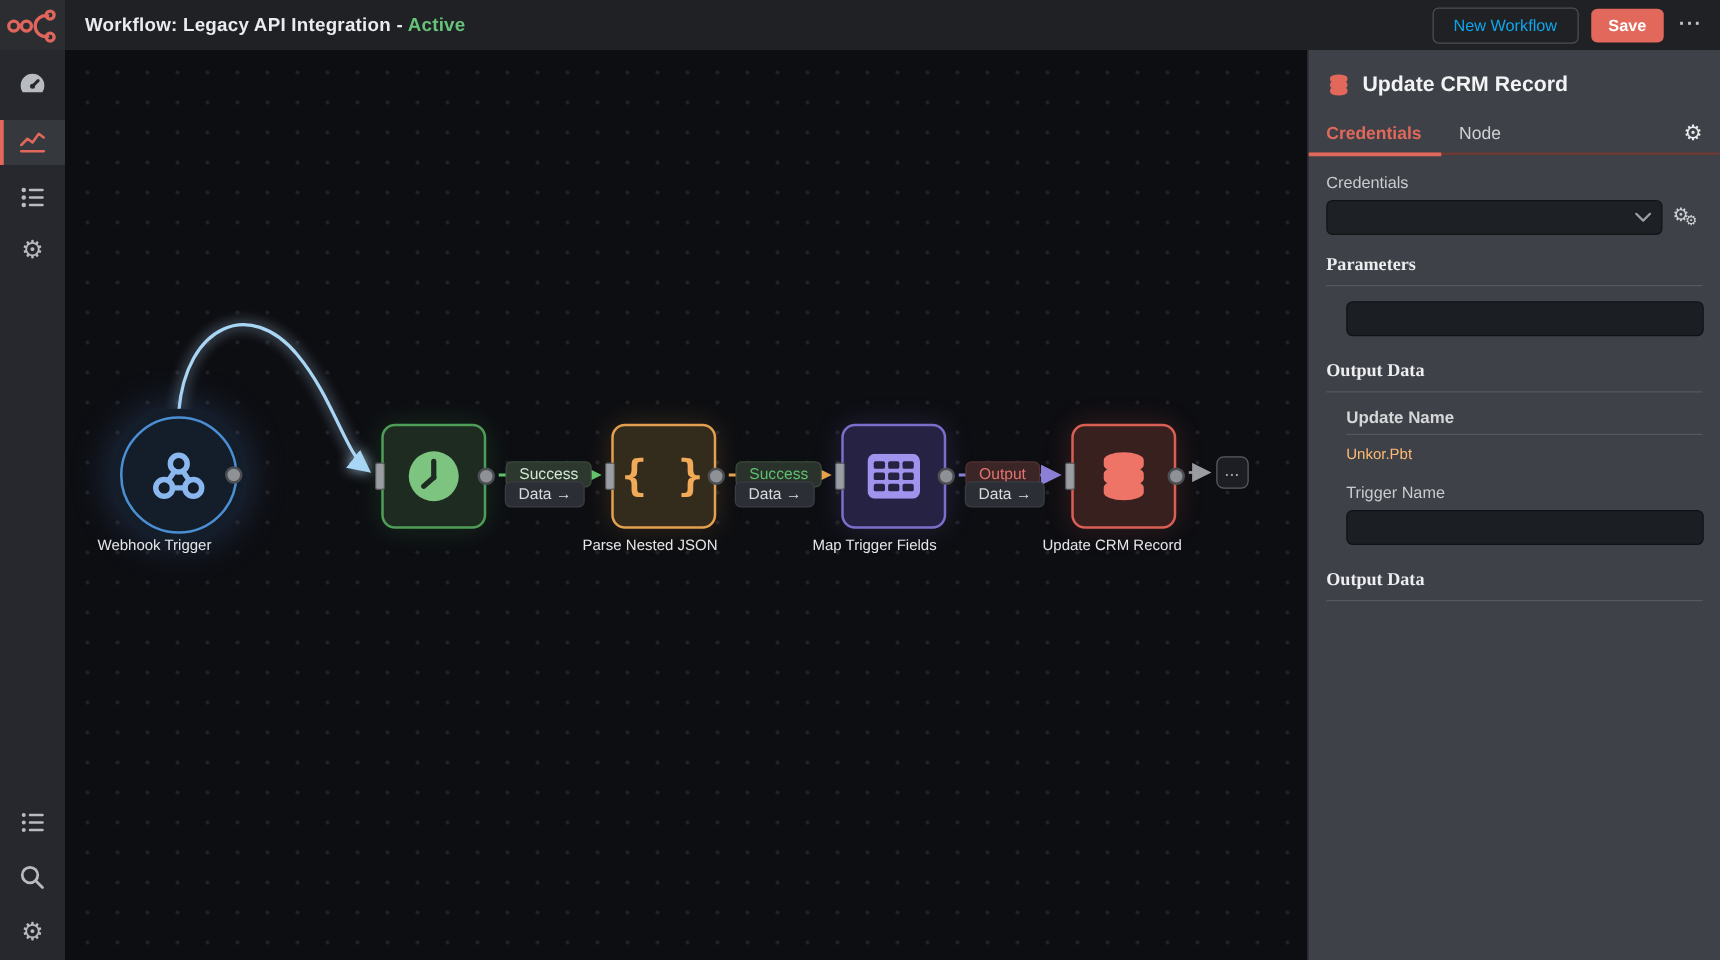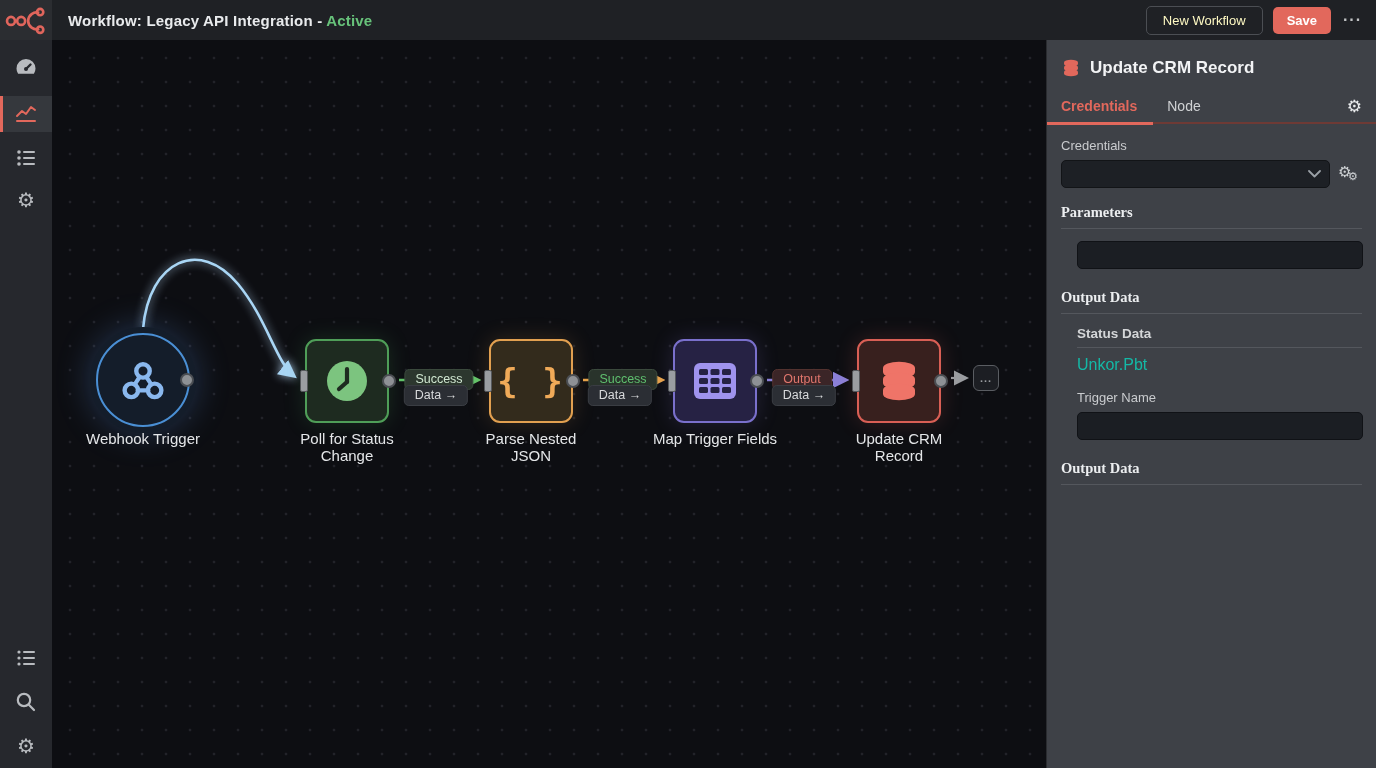--- a/index.html
+++ b/index.html
@@ -7,21 +7,21 @@
               font-family:"Liberation Sans", sans-serif; }
 
   
   .header { position:absolute; top:0; left:0; width:1376px; height:40px;
             background:#1f2125; display:flex; align-items:center; z-index:30; }
   .logo-box { width:52px; height:40px; background:#2b2d31; display:flex;
               align-items:center; justify-content:center; flex:0 0 52px; }
   .wf-title { margin-left:16px; font-size:15px; font-weight:600; color:#e9ebed; letter-spacing:.2px;text-align:center; }
   .wf-status { color:#67c27a; font-weight:600; }
   .header-spacer { flex:1; }
-  .btn-outline { border:1px solid #4b4e53; color:#fef9c3; background:transparent;
+  .btn-outline { border:1px solid #4b4e53; color:#0ea5e9; background:transparent;
                  font-size:13px; padding:6px 16px; border-radius:5px; cursor:pointer;
                  font-family:inherit; }
   .btn-save { background:#e2685c; color:#ffffff; border:none; font-size:13px; font-weight:600;
               padding:6px 14px; border-radius:5px; margin-left:10px; cursor:pointer; font-family:inherit; }
   .header-menu { color:#c0c2c4; font-size:16px; letter-spacing:1px; margin:0 14px 0 12px;
                  cursor:pointer; font-weight:700; }
 
   
   .sidebar { position:absolute; top:40px; left:0; width:52px; height:728px;
              background:#26282d; z-index:20; }
@@ -51,22 +51,22 @@
                  box-shadow:0 0 34px rgba(96,156,240,.28); }
   .node-circle .ring { position:absolute; inset:6px; border:2px solid #4a8fd4; border-radius:50%; }
   .node-circle .icon-wrap { position:absolute; inset:0; display:flex; align-items:center; justify-content:center; }
 
   .port-out { position:absolute; right:-9px; top:50%; margin-top:-7px; width:14px; height:14px;
               border-radius:50%; background:#8e9195; border:2px solid #4b4e53; cursor:pointer; }
   .port-in  { position:absolute; left:-7px; top:50%; margin-top:-11px; width:8px; height:22px;
               border-radius:2px; background:#9a9da1; border:1px solid #55585c; cursor:pointer; }
   .node-circle .port-out { right:2px; }
 
-  .node-label { position:absolute; width:130px; text-align:center; color:#e4e6e8;
-                font-size:15px; line-height:1.15; transform:translateX(-50%); }
+  .node-label { position:absolute; width:130px; text-align:left; color:#e4e6e8;
+                font-size:12px; line-height:1.15; transform:translateX(-50%); }
 
   .node-add { position:absolute; left:921px; top:325px; width:26px; height:26px;
               border-radius:6px; border:1.5px solid #5a5d62; background:#1c1e23;
               color:#9a9da1; font-size:11px; font-weight:700; letter-spacing:1px;
               display:flex; align-items:center; justify-content:center; cursor:pointer; }
 
   .edge-badge { position:absolute; transform:translateX(-50%); padding:2px 10px 3px;
                 border-radius:5px; font-size:12.5px; white-space:nowrap; }
   .badge-top    { top:329px; }
   .badge-bottom { top:345px; }
@@ -102,21 +102,21 @@
   .gears-ic .g2 { position:absolute; left:10px; top:7px; font-size:11px; }
 
   .section-h { font-size:14.5px; font-weight:700; color:#eceef0; margin-top:4px;font-family:Liberation Serif, serif; }
   .divider { height:1px; background:#54575d; margin:7px 0 12px; }
   .sub { margin-left:16px; }
   .text-input { width:286px; height:28px; background:#1b1e23; border:1px solid #101216;
                 border-radius:5px; margin-left:16px; margin-bottom:16px; color:#d8dadc;
                 font-family:inherit; font-size:13px; padding:0 8px; }
   .sub-label { font-size:13.5px; color:#d4d6d8; font-weight:600; margin-left:16px; }
   .sub-divider { height:1px; background:#54575d; margin:6px 0 8px 16px; }
-  .tiny-text { font-size:16px; color:#14b8a6; margin:0 0 16px 16px; }
+  .tiny-text { font-size:12px; color:#fdba74; margin:0 0 16px 16px; }
 </style>
 </head>
 <body>
 
 <div class="header">
   <div class="logo-box">
     <svg width="44" height="30" viewBox="0 0 48 34">
       <circle cx="7" cy="18" r="4.5" fill="none" stroke="#e0655c" stroke-width="3"></circle>
       <circle cx="18.5" cy="18" r="4.5" fill="none" stroke="#e0655c" stroke-width="3"></circle>
       <path d="M 39 9 A 9.5 9.5 0 1 0 39 27" fill="none" stroke="#e0655c" stroke-width="3"></path>
@@ -227,21 +227,20 @@
     <div class="icon-wrap">
       <svg width="46" height="46" viewBox="0 0 46 46">
         <circle cx="23" cy="23" r="20" fill="#7cc47f"></circle>
         <line x1="23" y1="11" x2="23" y2="24" stroke="#1e2b20" stroke-width="4.2" stroke-linecap="round"></line>
         <line x1="23" y1="24" x2="15" y2="31" stroke="#1e2b20" stroke-width="4.2" stroke-linecap="round"></line>
       </svg>
     </div>
     <div class="port-in"></div>
     <div class="port-out"></div>
   </div>
-  <div class="node-label" style="left:295px; top:390px;">Poll for Status Change</div>
 
   <div class="node-sq node-parse">
     <div class="icon-wrap">
       <span class="braces">{ }</span>
     </div>
     <div class="port-in"></div>
     <div class="port-out"></div>
   </div>
   <div class="node-label" style="left:479px; top:390px;">Parse Nested JSON</div>
 
@@ -322,21 +321,21 @@
     </div>
 
     <div class="section-h">Parameters</div>
     <div class="divider"></div>
 
     <input class="text-input" type="text" value="" style="">
 
     <div class="section-h">Output Data</div>
     <div class="divider"></div>
 
-    <div class="sub-label">Status Data</div>
+    <div class="sub-label">Update Name</div>
     <div class="sub-divider"></div>
     <div class="tiny-text">Unkor.Pbt</div>
 
     <div class="field-label sub">Trigger Name</div>
     <input class="text-input" type="text" value="" style="">
 
     <div class="section-h">Output Data</div>
     <div class="divider"></div>
   </div>
 </div>

